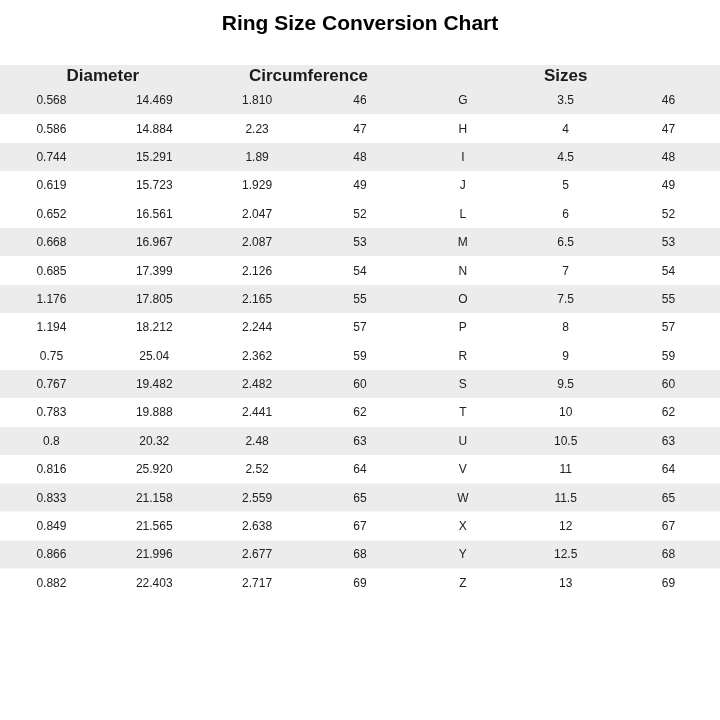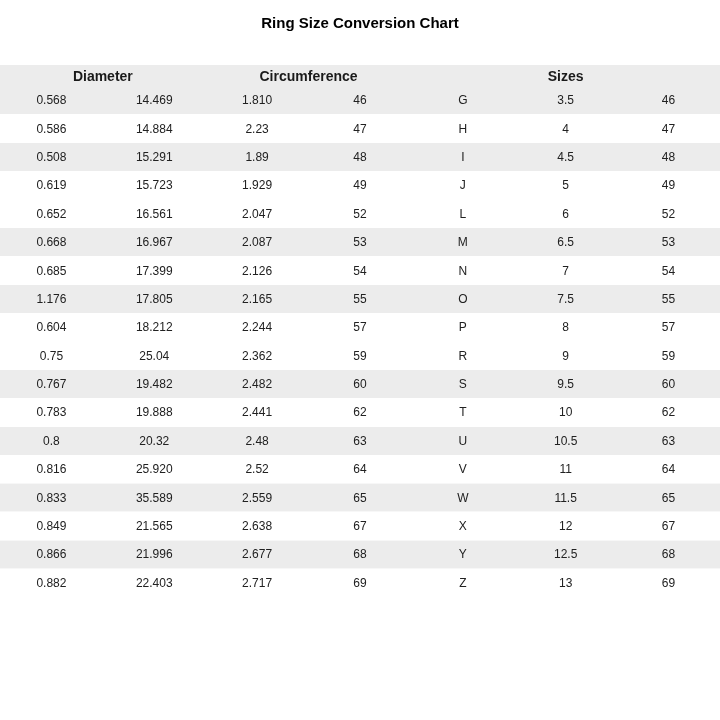--- a/index.html
+++ b/index.html
@@ -15,41 +15,41 @@
     padding:0;
     width:720px;
     height:720px;
     background:#ffffff;
     font-family:"Liberation Sans", sans-serif;
     overflow:hidden;
   }
   .page-title{
     margin:13px 0 32px 0;
     line-height:20px;
-    font-size:15px;
+    font-size:21px;
     font-weight:bold;
     text-align:center;
     color:var(--title);
   }
   table.ring-table{
     width:720px;
     border-collapse:collapse;
     table-layout:fixed;
     color:var(--text);
   }
   table.ring-table th,
   table.ring-table td{
     text-align:center;
     vertical-align:middle;
     padding:0 2px;
   }
   tr.group-row th{
     height:21px;
     background:var(--header-bg);
-    font-size:14px;
+    font-size:17px;
     font-weight:bold;
     color:#1a1a1a;
   }
   tr.colhead-row th{
     height:37px;
     background:var(--row-bg);
     font-size:12px;
     font-weight:normal;
     line-height:15px;
     color:#1a1a1a;
@@ -97,21 +97,21 @@
       <tr>
         <td>0.586</td>
         <td>14.884</td>
         <td>2.23</td>
         <td>47</td>
         <td>H</td>
         <td>4</td>
         <td>47</td>
       </tr>
       <tr class="alt">
-        <td>0.508</td>
+        <td>0.744</td>
         <td>15.291</td>
         <td>1.89</td>
         <td>48</td>
         <td>I</td>
         <td>4.5</td>
         <td>48</td>
       </tr>
       <tr>
         <td>0.619</td>
         <td>15.723</td>
@@ -151,21 +151,21 @@
       <tr class="alt">
         <td>1.176</td>
         <td>17.805</td>
         <td>2.165</td>
         <td>55</td>
         <td>O</td>
         <td>7.5</td>
         <td>55</td>
       </tr>
       <tr>
-        <td>0.604</td>
+        <td>1.194</td>
         <td>18.212</td>
         <td>2.244</td>
         <td>57</td>
         <td>P</td>
         <td>8</td>
         <td>57</td>
       </tr>
       <tr>
         <td>0.75</td>
         <td>25.04</td>
@@ -206,21 +206,21 @@
         <td>0.816</td>
         <td>25.920</td>
         <td>2.52</td>
         <td>64</td>
         <td>V</td>
         <td>11</td>
         <td>64</td>
       </tr>
       <tr class="alt">
         <td>0.833</td>
-        <td>35.589</td>
+        <td>21.158</td>
         <td>2.559</td>
         <td>65</td>
         <td>W</td>
         <td>11.5</td>
         <td>65</td>
       </tr>
       <tr>
         <td>0.849</td>
         <td>21.565</td>
         <td>2.638</td>

